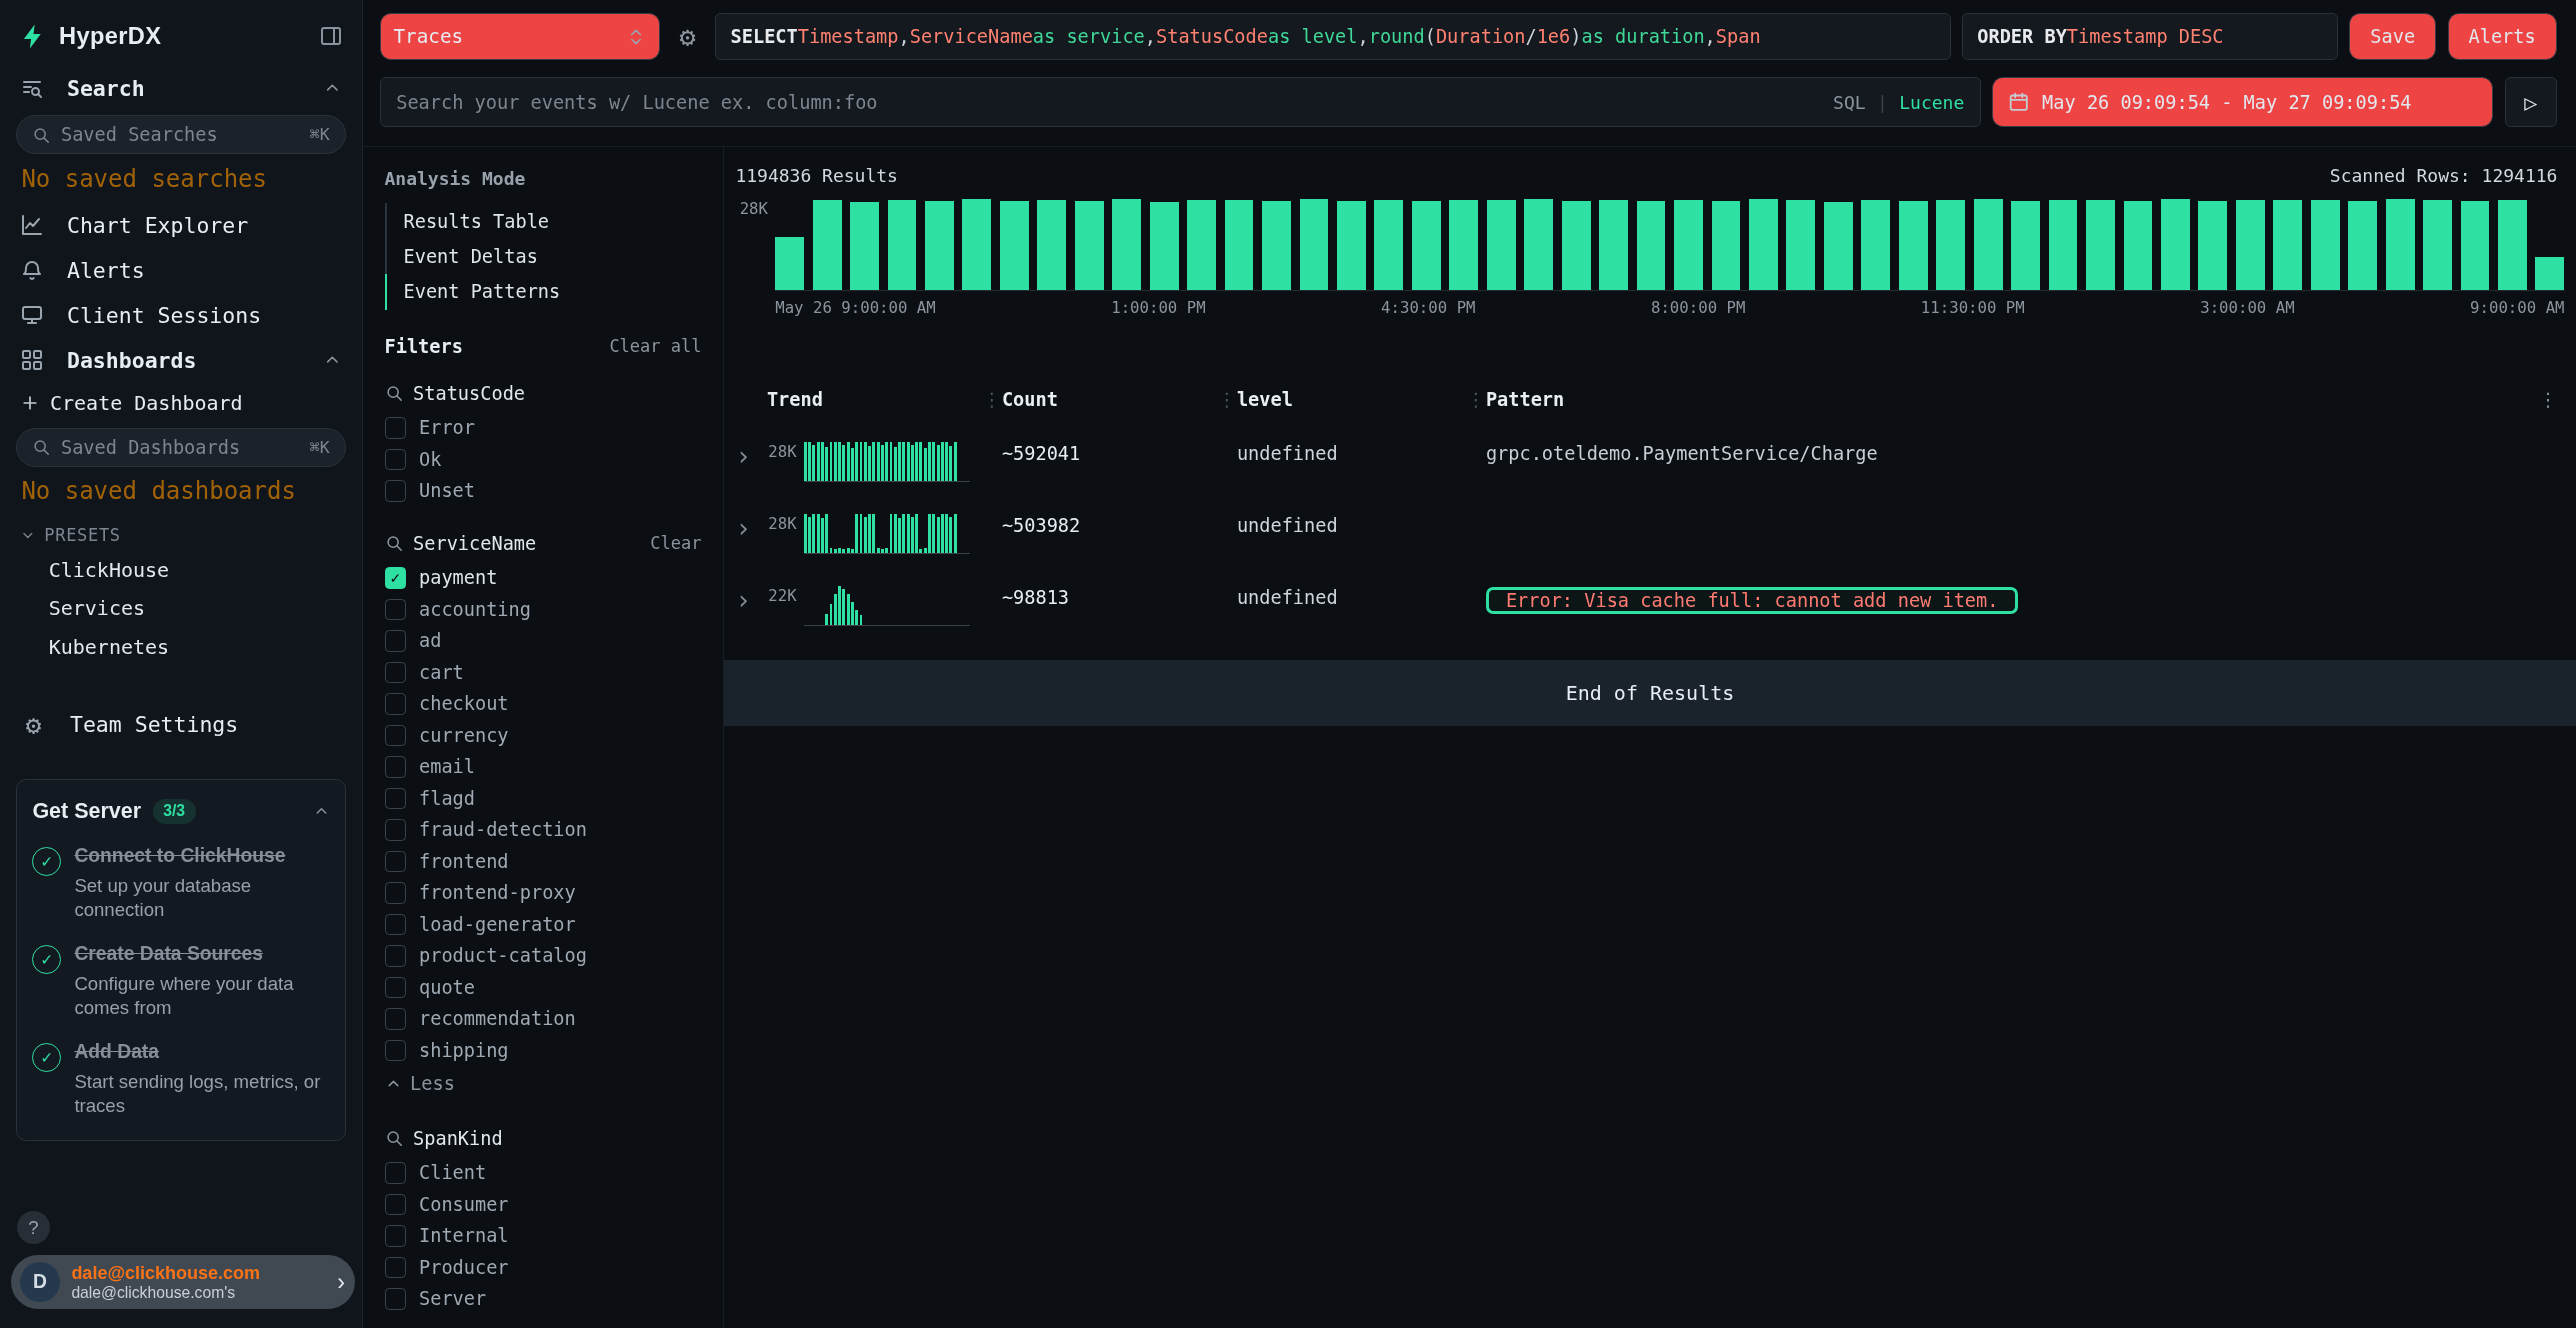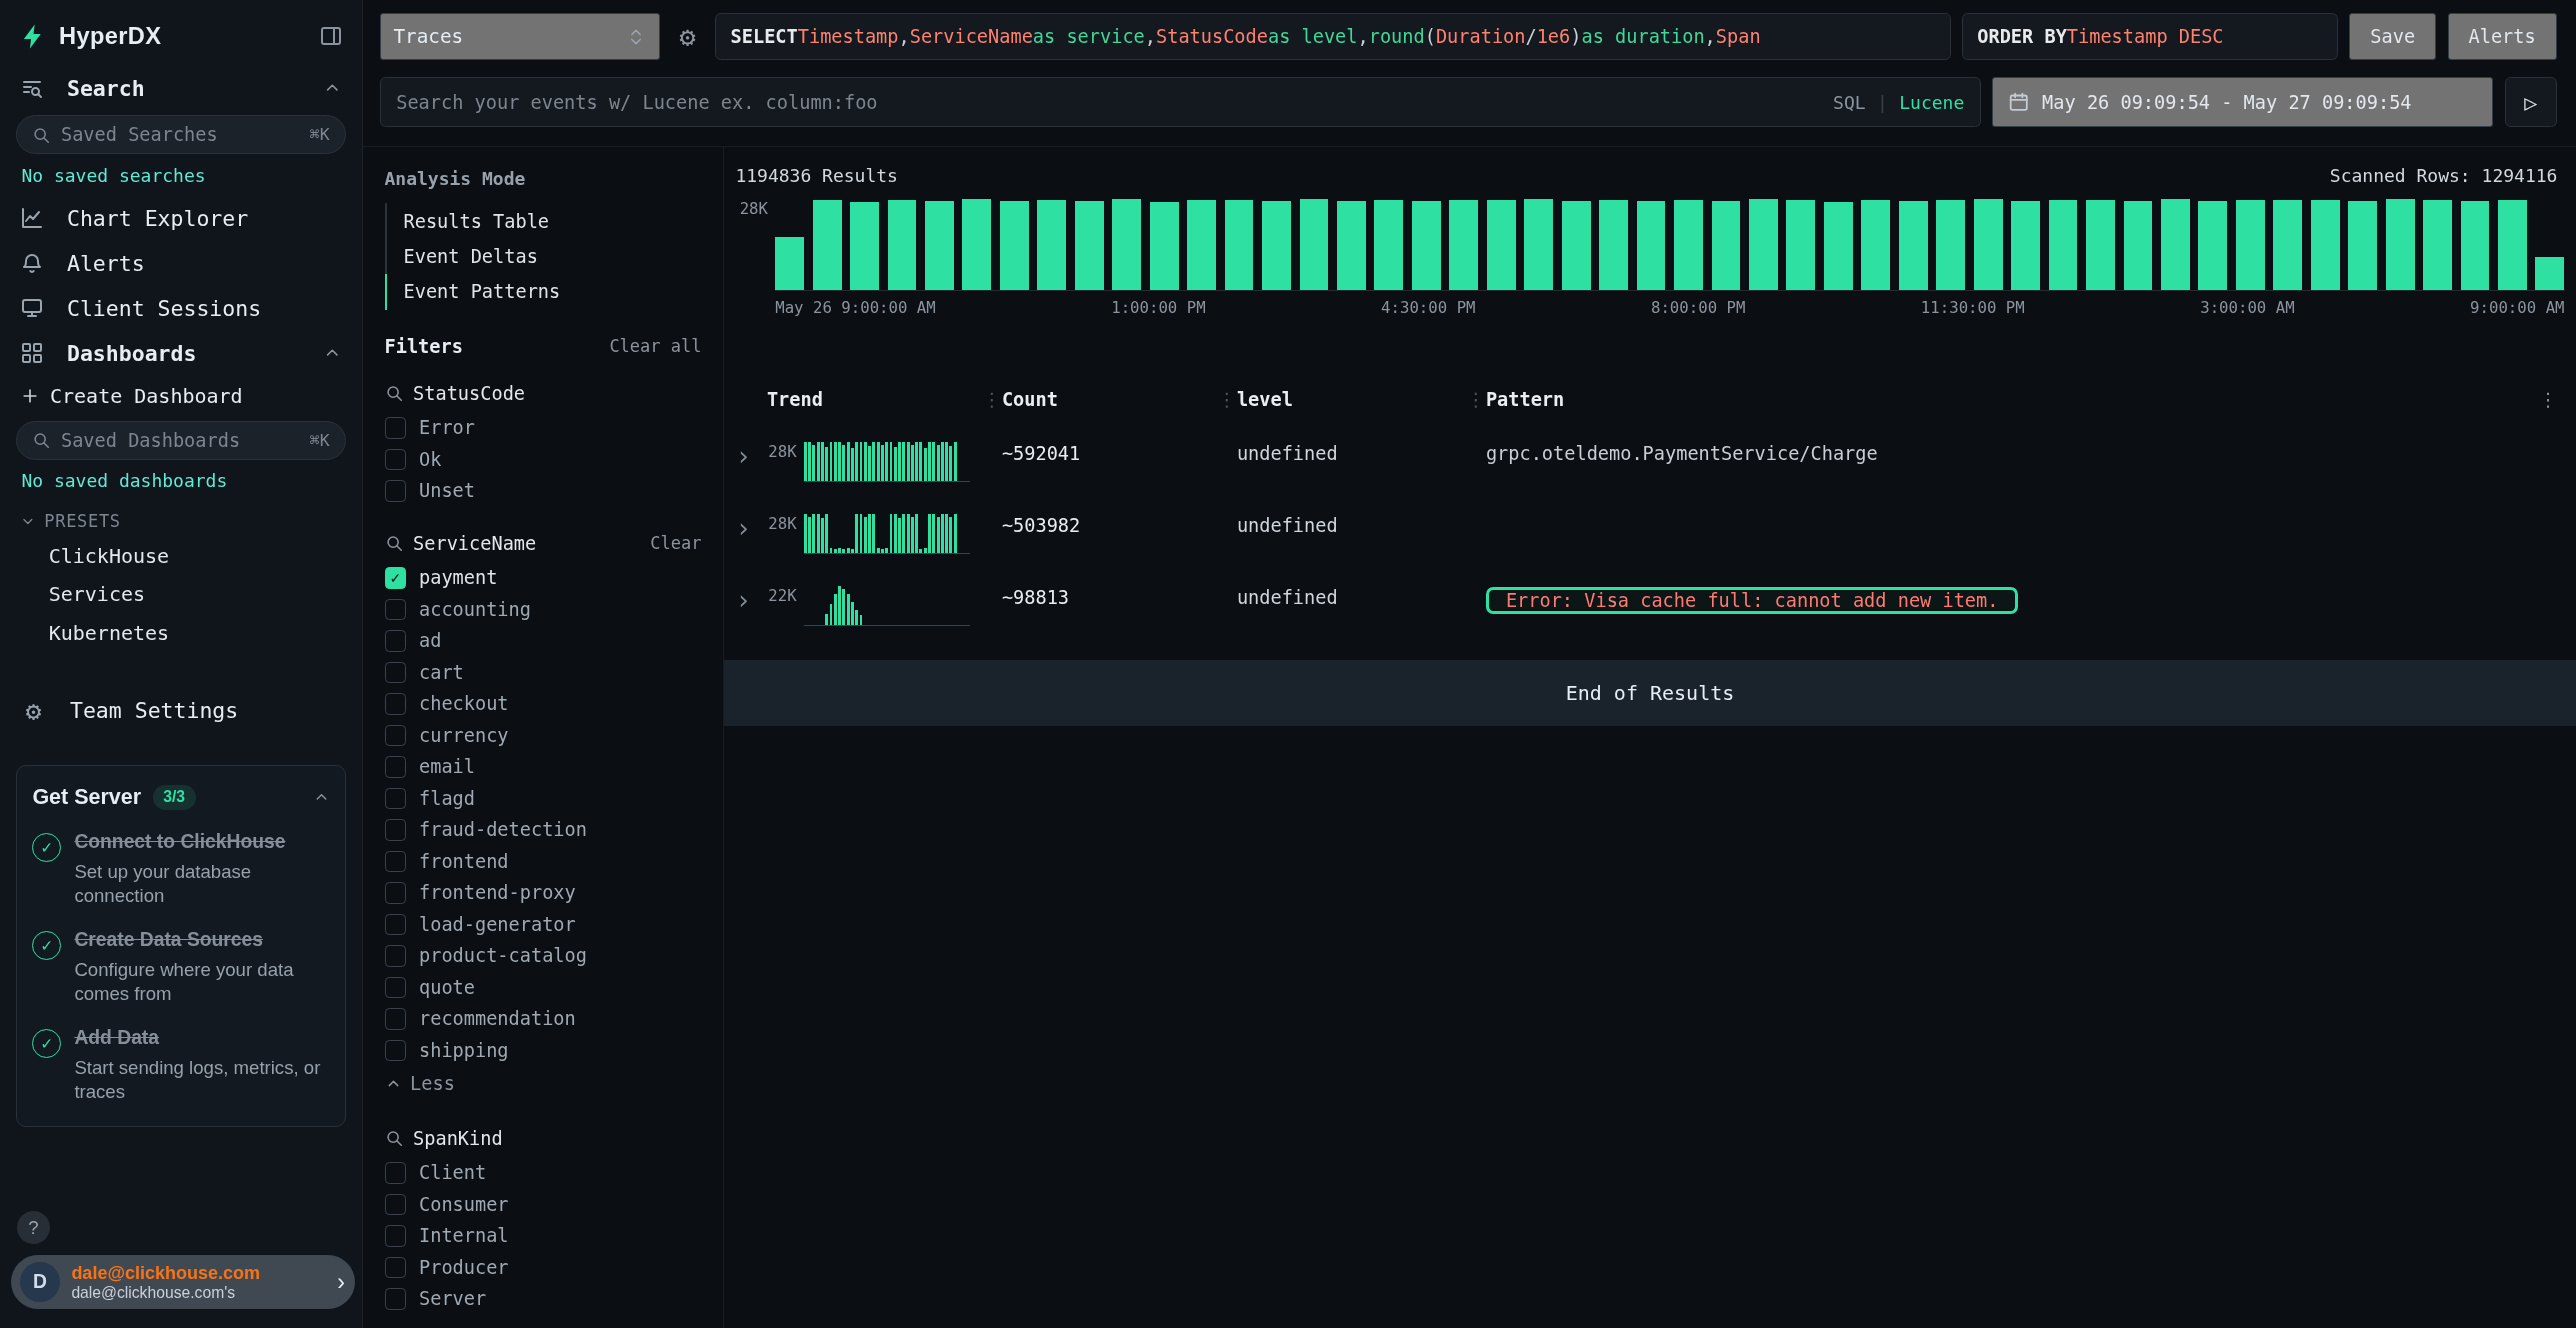--- a/index.html
+++ b/index.html
@@ -42,21 +42,21 @@
     color: #7d8590;
   }
   .pill .icon { width: 18.6px; height: 18.6px; color: #7d8590; }
   .pill input {
     flex: 1; min-width: 0; background: transparent; border: none; outline: none;
     color: #dfe5ea; font: inherit; font-size: 18.6px;
   }
   .pill input::placeholder { color: #7d8590; }
   .kbd { margin-left: auto; font-size: 16.5px; color: #7d8590; }
 
-  .muted-note { color: #5eead4; font-size: 18px; padding: 7.2px 5.7px 10px 5.7px; }
+  .muted-note { color: #a16207; font-size: 24px; padding: 7.2px 5.7px 10px 5.7px; }
 
   .create-row { display: flex; align-items: center; gap: 10px; padding: 8.6px 4.3px; font-size: 20px; }
   .create-row .icon { width: 20px; height: 20px; color: #c6cdd5; }
 
   .presets-row { display: flex; align-items: center; gap: 8.6px; padding: 10px 4.3px 5.7px 4.3px; color: #7d8590; font-size: 17px; letter-spacing: 0.7px; }
   .presets-row .icon { width: 15.7px; height: 15.7px; }
   .preset-item { font-size: 20px; color: #e2e8ee; padding: 7.2px 4.3px 7.2px 33px; }
 
   .team-row { margin-top: 34px; }
   .team-row .gear-glyph { font-size: 26px; color: #9aa4ae; width: 27px; text-align: center; }
@@ -99,21 +99,21 @@
   .chip-chev { margin-left: auto; color: #e6edf3; font-size: 23px; line-height: 1; }
 
   
   .main { flex: 1; min-width: 0; display: flex; flex-direction: column; }
 
   .topbar { padding: 13px 19.3px 18.6px 16.5px; border-bottom: 0.7px solid #171d24; }
   .tb-row { display: flex; align-items: stretch; gap: 11.4px; }
   .tb-row1 { height: 47px; }
   .tb-row2 { height: 50px; margin-top: 17px; }
 
-  .box-light { background: #737373; border: 0.7px solid #353d47; border-radius: 3px; }
+  .box-light { background: #ef4444; border: 0.7px solid #353d47; border-radius: 11px; }
   .box-dark  { background: #14191f; border: 0.7px solid #29313a; border-radius: 5.7px; }
 
   .source-select { width: 280px; flex: none; display: flex; align-items: center; padding: 0 13px; font-size: 19.3px; color: #e6edf3; }
   .updown { margin-left: auto; width: 20px; height: 20px; color: #9aa4ae; }
   .gear-btn { display: flex; align-items: center; justify-content: center; width: 33px; flex: none; color: #8b949e; font-size: 27px; }
 
   .sql-editor { flex: 1; min-width: 0; display: flex; align-items: center; padding: 0 14.3px; white-space: nowrap; overflow: hidden; font-size: 18.6px; }
   .orderby { width: 376px; flex: none; display: flex; align-items: center; padding: 0 14.3px; white-space: nowrap; overflow: hidden; font-size: 18.6px; }
   .tok-kw { color: #e8eaed; font-weight: 700; }
   .tok-red { color: #ff8170; }

